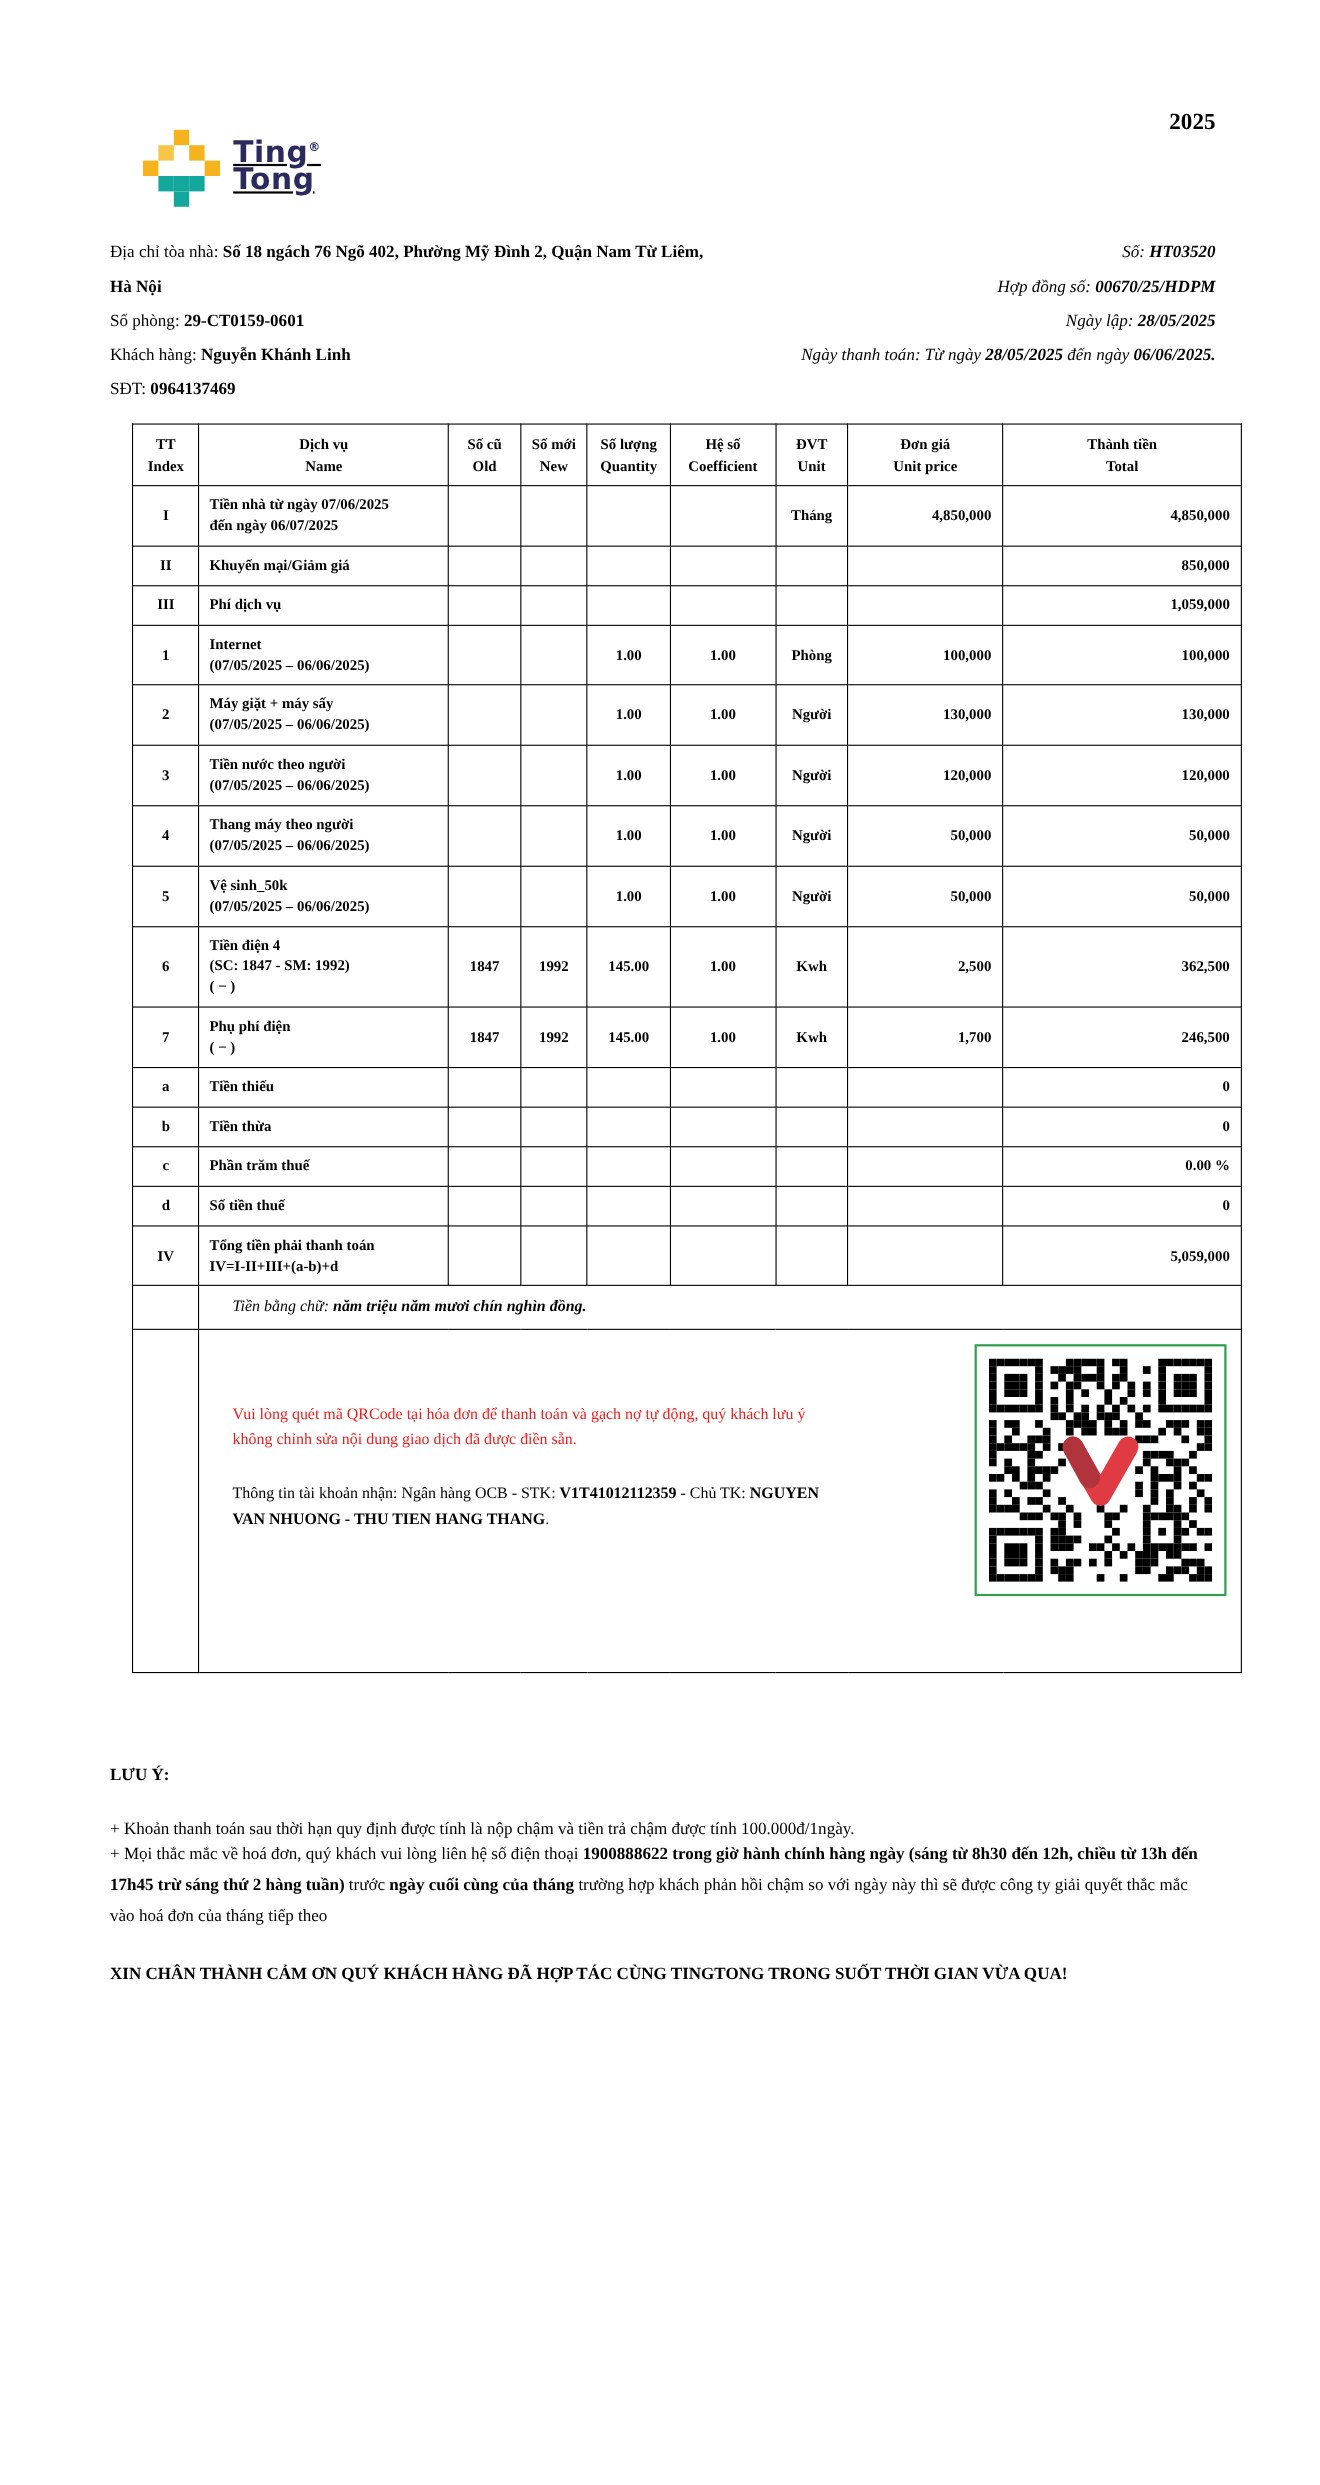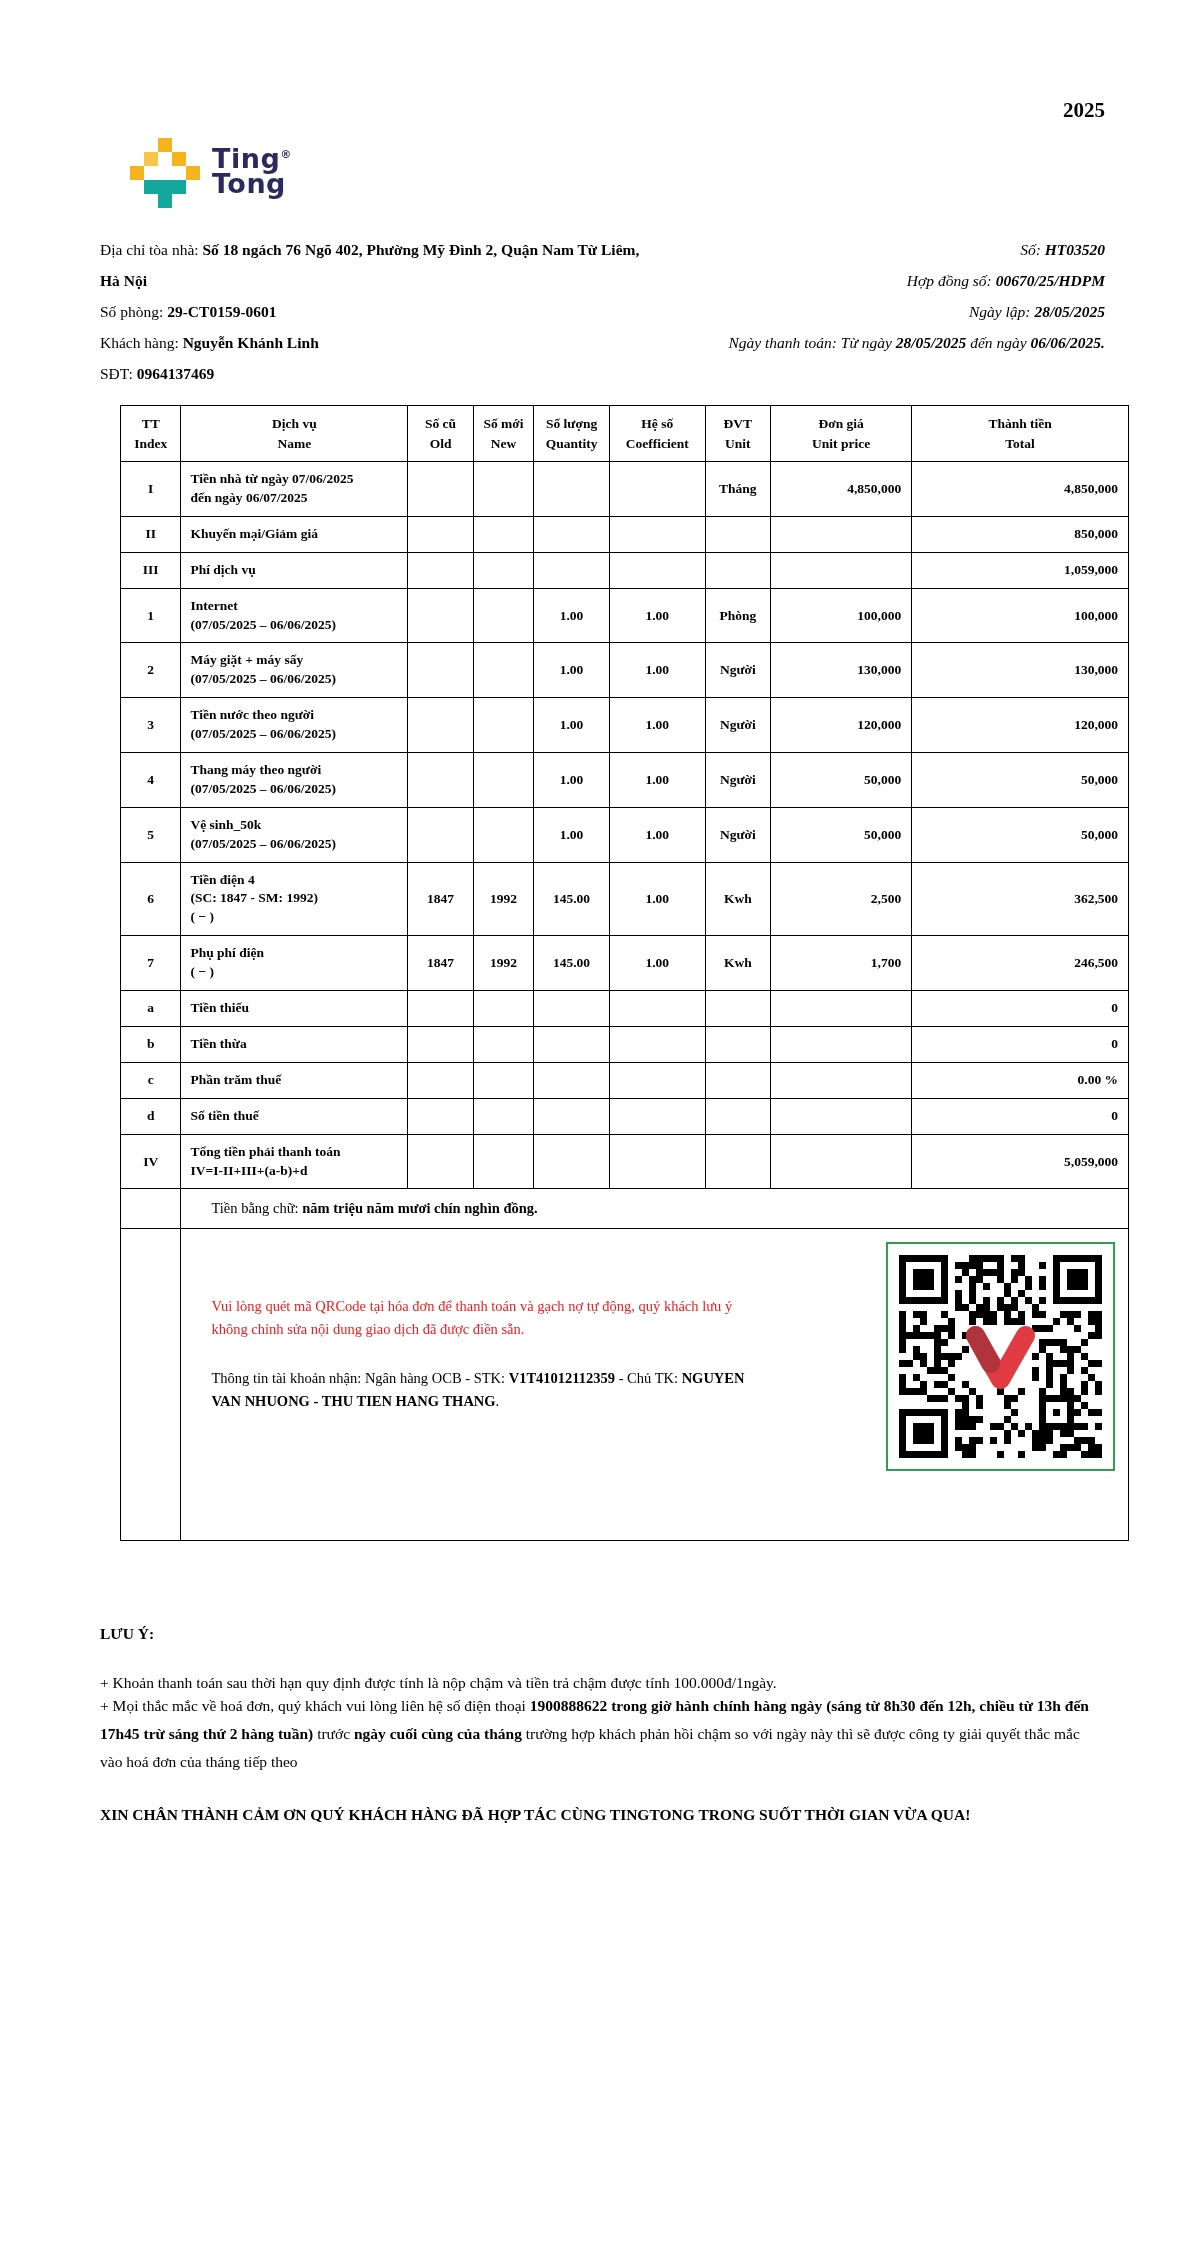--- a/index.html
+++ b/index.html
@@ -2,26 +2,26 @@
 <html style="--logo-yellow: #f5b41d; --logo-yellow-light: #f6c549; --logo-teal: #14a79d; --logo-navy: #2b2a5e; --accent-red: #ee1c1c; --qr-green: #2f9e4f; --logo-v-red: #e03a42; --logo-v-dark: #a8323a;"><head>
 <meta charset="utf-8">
 <style>
   html,body{margin:0;padding:0;background:#fff;}
   body{
     width:1200px;min-height:2259px;
     font-family:"Liberation Serif","DejaVu Serif",serif;
     color:#000;position:relative;box-sizing:border-box;
   }
   .b{font-weight:bold;}
-  .i{text-align:right;}
+  .i{font-style:italic;text-align:right;}
   .page{padding:95px 95px 60px 100px;box-sizing:border-box;}
 
   
   .header-row{display:flex;justify-content:space-between;align-items:flex-start;}
-  .brand{display:flex;align-items:flex-start;margin-left:30px;margin-top:43px;}
+  .brand{display:flex;align-items:flex-start;margin-left:30px;margin-top:23px;text-decoration:underline;}
   .logo-grid{display:grid;grid-template-rows:repeat(5,14px);grid-template-columns:repeat(5,14px);}
   .logo-grid span{display:block;width:14px;height:14px;}
   .px-y{background:var(--logo-yellow);}
   .px-ly{background:var(--logo-yellow-light);}
   .px-t{background:var(--logo-teal);}
   .logo-text{
     font-family:"DejaVu Sans","Liberation Sans",sans-serif;
     font-weight:bold;color:var(--logo-navy);
     font-size:27px;line-height:0.93;margin-left:12px;letter-spacing:0.5px;margin-top:8px;
   }

